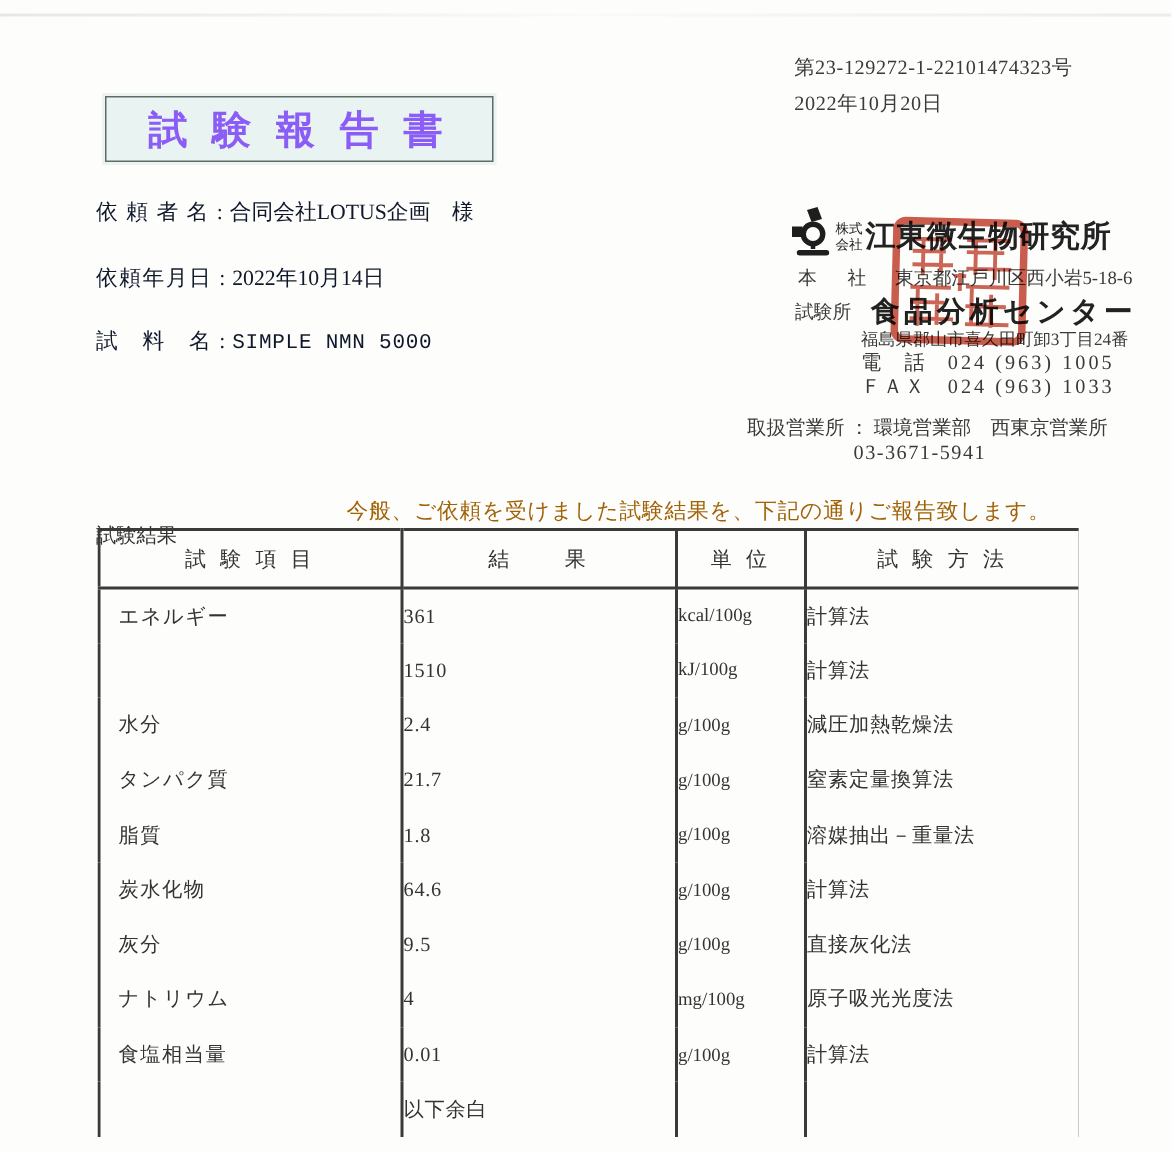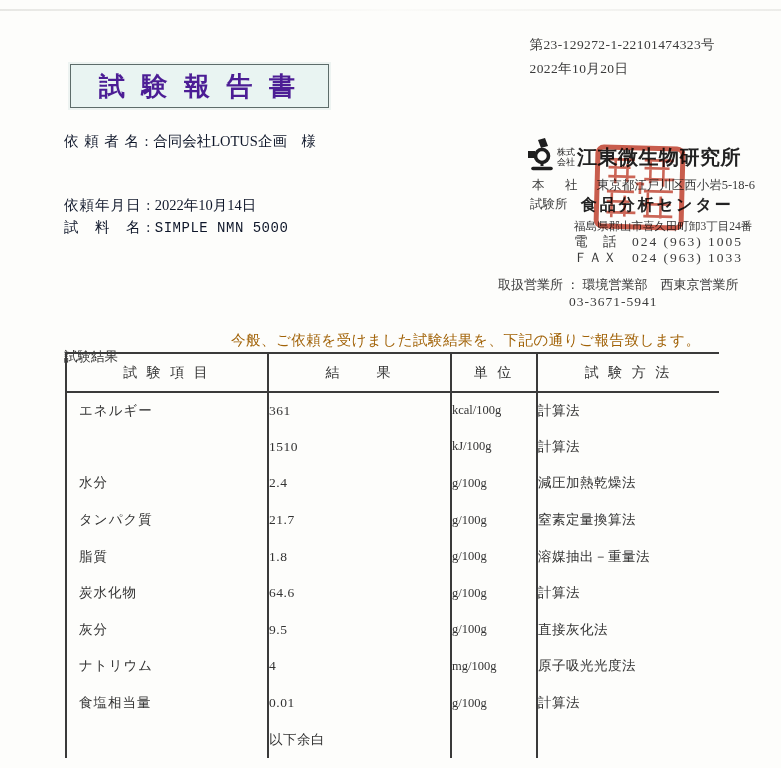--- a/index.html
+++ b/index.html
@@ -14,40 +14,40 @@
   .scan-line{top:9px;left:0;width:781px;height:2px;
     background:linear-gradient(90deg,rgba(205,205,200,.45),rgba(235,235,230,.15),rgba(205,205,200,.35));}
 
   .doc-meta{top:36px;right:66px;font-size:13.5px;letter-spacing:.4px;color:#3a3a3a;}
   .doc-meta .date{margin-top:6px;padding-right:4px;}
 
   .title-box{left:70px;top:64px;width:257px;height:42px;
     background:var(--title-box-bg,#e9f4f2);
     border:1.5px solid #5d6c6a;box-shadow:0 0 0 2px rgba(190,215,210,.25);
     display:flex;align-items:center;justify-content:center;}
-  .title-text{font-size:26px;font-weight:bold;letter-spacing:5px;color:#4c1d95;white-space:nowrap;text-align:right;}
+  .title-text{font-size:26px;font-weight:bold;letter-spacing:5px;color:#8b5cf6;white-space:nowrap;text-align:right;}
 
   .field{left:64px;font-size:14.5px;white-space:nowrap;color:#0f172a;}
   .field .lbl{letter-spacing:1px;}
   .f-client{top:132px;}
-  .f-date{top:196px;}
+  .f-date{top:176px;}
   .f-sample{top:218px;}
   .f-sample .val{font-family:"Liberation Mono","DejaVu Sans Mono",monospace;font-size:14px;letter-spacing:.5px;}
 
   
   .lab{left:528px;top:138px;width:256px;}
   .lab-row1{position:absolute;left:0;top:0;display:flex;align-items:center;white-space:nowrap;}
   .prefix{display:inline-block;font-size:9px;line-height:1.15;margin:0 2px 0 3px;color:#222;}
   .company-name{font-size:20px;font-weight:bold;letter-spacing:.5px;color:#222;}
   .lab-line{position:absolute;white-space:nowrap;color:#3a3a3a;}
   .l-hq{left:4px;top:39px;font-size:12.5px;}
   .l-hq .lab-lbl{letter-spacing:4px;margin-right:12px;}
   .l-center{left:2px;top:57px;font-size:12.5px;}
   .l-center .lab-lbl{margin-right:10px;vertical-align:2px;}
-  .center-name{font-size:16px;font-weight:bold;letter-spacing:3px;color:#222;}
+  .center-name{font-size:19px;font-weight:bold;letter-spacing:3px;color:#222;}
   .l-addr2{left:46px;top:81px;font-size:11.5px;}
   .l-tel{left:46px;top:95px;font-size:13.5px;letter-spacing:1px;}
   .l-fax{left:46px;top:111px;font-size:13.5px;letter-spacing:1px;}
   .l-tel .num,.l-fax .num{margin-left:10px;letter-spacing:2px;}
 
   
   .seal{left:592px;top:144px;width:96px;height:90px;transform:rotate(1.5deg);
     mix-blend-mode:multiply;opacity:.82;}
 
   .sales{left:498px;top:276px;font-size:13px;white-space:nowrap;color:#3a3a3a;}

